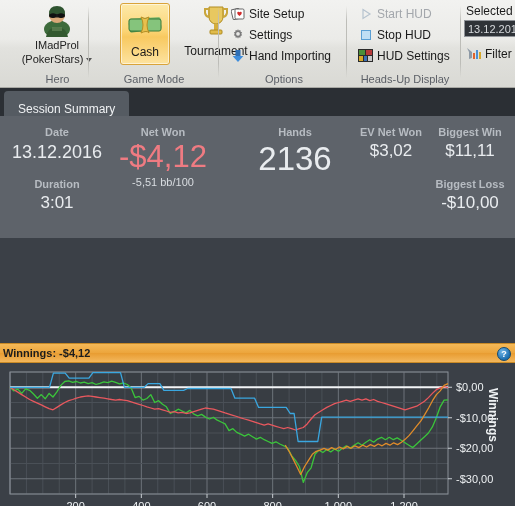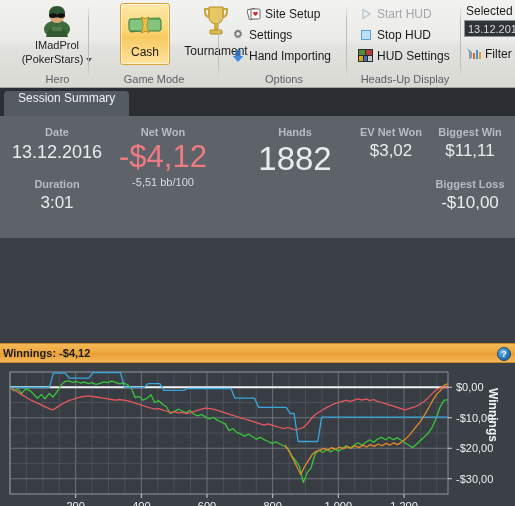--- a/index.html
+++ b/index.html
@@ -52,21 +52,21 @@
   .sel-title { position:absolute; left:466px; top:4px; font-size:12px; color:#1a1a1a; white-space:nowrap;}
   .date-box { position:absolute; left:464px; top:20px; width:60px; height:17px;
       background:#2f3338; border:1px solid #8f9398; display:flex; align-items:center;}
   .date-box span { font-size:11px; color:#d7dadd; padding-left:3px; white-space:nowrap;}
 
   
   .body-dark { position:absolute; left:0; top:88px; width:515px; height:418px; background:#3b4047; }
 
   .tabstrip { position:absolute; left:0; top:0; width:515px; height:28px; background:#2b2f34; }
   .tab { position:absolute; left:4px; top:3px; height:25px; padding:0 14px;
-     background:#555b62; border-radius:4px 4px 0 0; display:flex; align-items:flex-start; cursor:pointer;}
+     background:#555b62; border-radius:4px 4px 0 0; display:flex; align-items:flex-end; cursor:pointer;}
   .tab span { font-size:12px; color:#f0f2f4; }
 
   
   .stats { position:absolute; left:0; top:28px; width:515px; height:122px; background:#5e636a; }
   .st { position:absolute; text-align:center; }
   .st .k { font-size:11px; color:#b7bcc2; font-weight:bold; display:block; white-space:nowrap;}
   .st .v { display:block; color:#e9ecef; white-space:nowrap; }
 
   
   .obar { position:absolute; left:0; top:255px; width:515px; height:20px;
@@ -129,21 +129,21 @@
           <rect x="15" y="21" width="4" height="6" fill="#d4ad3c"></rect>
           <rect x="11" y="27" width="12" height="4" rx="1" fill="#e0bb4b" stroke="#b08c22"></rect>
         </svg>
         <span class="lbl">Tournament</span>
       </div>
       <div class="rgroup-label">Game Mode</div>
     </div>
     <div class="rsep" style="left:218px;"></div>
 
     <div class="rgroup" style="left:222px;width:124px;">
-      <div class="cmd" style="left:24px;top:4px;text-align:right;">
+      <div class="cmd" style="left:8px;top:4px;text-align:right;">
         <span class="ico">
           <svg width="14" height="14" viewBox="0 0 14 14">
             <rect x="1" y="2" width="8" height="10" rx="1.2" fill="#fff" stroke="#666" transform="rotate(-14 5 7)"></rect>
             <rect x="4" y="2" width="9" height="10" rx="1.2" fill="#fff" stroke="#666"></rect>
             <path d="M8.5 5.2 a1.3 1.3 0 0 1 2.3 .9 q0 1.4-2.3 2.8 q-2.3-1.4-2.3-2.8 a1.3 1.3 0 0 1 2.3-.9z" fill="#d12b2b"></path>
           </svg>
         </span>
         <span class="ctxt">Site Setup</span>
       </div>
       <div class="cmd" style="left:8px;top:25px;">
@@ -242,21 +242,21 @@
       </div>
 
       <div class="st" style="left:108px;top:10px;width:110px;">
         <span class="k">Net Won</span>
         <span class="v" style="font-size:31px;color:#ef7b82;line-height:36px;margin-top:1px;">-$4,12</span>
         <span class="v" style="font-size:11px;color:#d9dde1;margin-top:1px;">-5,51 bb/100</span>
       </div>
 
       <div class="st" style="left:240px;top:10px;width:110px;">
         <span class="k">Hands</span>
-        <span class="v" style="font-size:33px;line-height:38px;margin-top:2px;">1882</span>
+        <span class="v" style="font-size:33px;line-height:38px;margin-top:2px;">2136</span>
       </div>
 
       <div class="st" style="left:352px;top:10px;width:78px;">
         <span class="k">EV Net Won</span>
         <span class="v" style="font-size:17px;margin-top:3px;">$3,02</span>
       </div>
 
       <div class="st" style="left:428px;top:10px;width:84px;">
         <span class="k">Biggest Win</span>
         <span class="v" style="font-size:17px;margin-top:3px;">$11,11</span>

